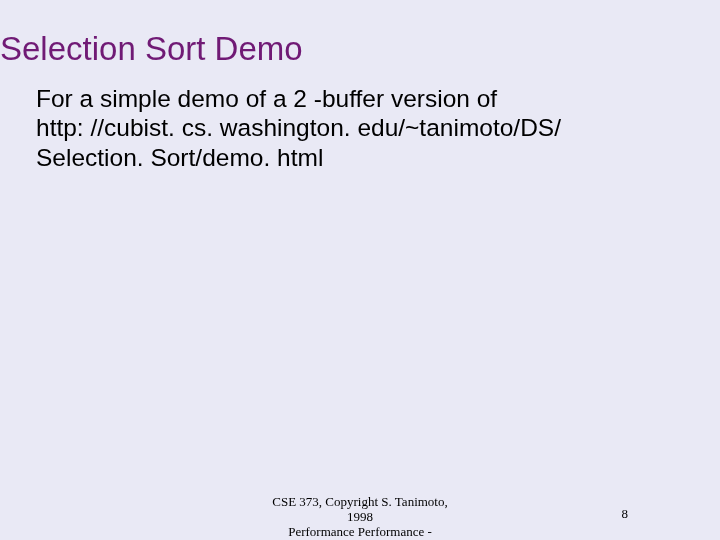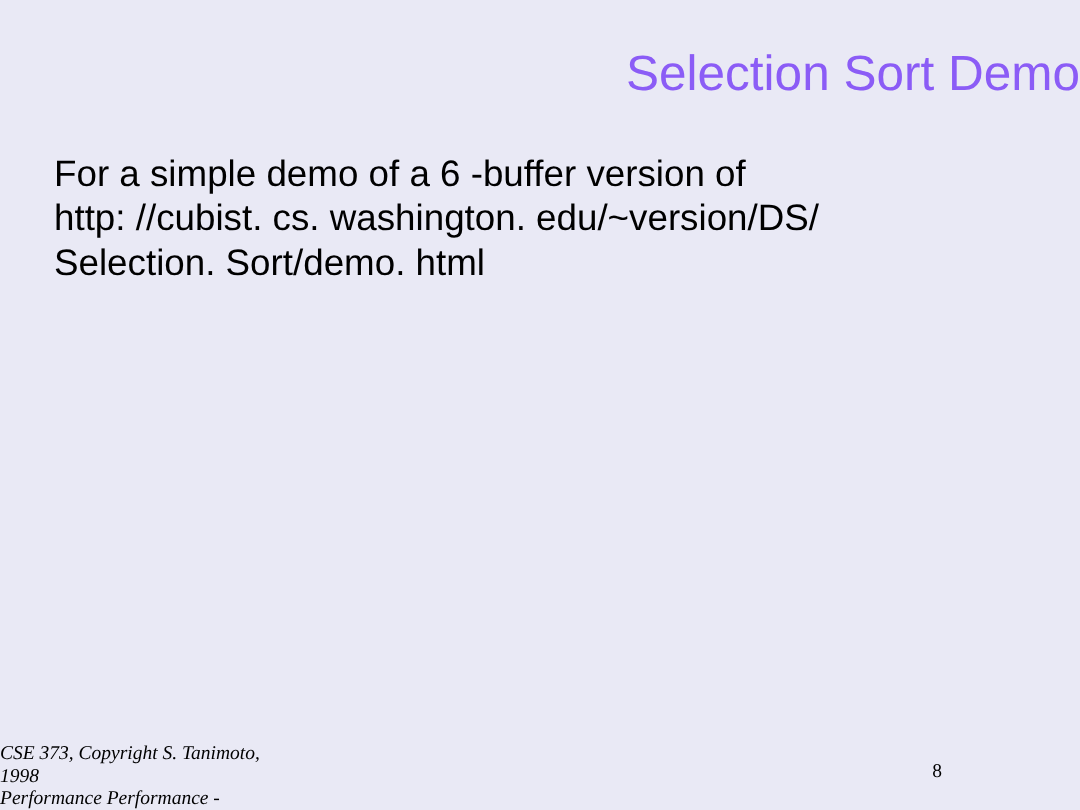--- a/index.html
+++ b/index.html
@@ -8,26 +8,26 @@
     width: 720px;
     height: 540px;
     overflow: hidden;
   }
   body {
     background: #e9e9f5;
     font-family: Arial, Helvetica, sans-serif;
     position: relative;
   }
   .title {
-    text-align: right;
+    text-align: left;
     font-size: 33px;
     font-weight: 400;
-    color: #8b5cf6;
+    color: #701a75;
     margin-top: 30px;
-    margin-bottom: 34px;
+    margin-bottom: 16px;
   }
   .body-text {
     margin-left: 36px;
     margin-right: 30px;
     font-size: 24.5px;
     font-weight: 400;
     color: #000;
     line-height: 1.2;
   }
   .body-text p {
@@ -43,38 +43,37 @@
     width: 720px;
     font-family: "Times New Roman", Times, serif;
     font-size: 13px;
     color: #000;
   }
   .footer-center {
     position: absolute;
     bottom: 0;
     left: 0;
     width: 720px;
-    text-align: left;
+    text-align: center;
     line-height: 1.15;
-    font-style: italic;
   }
   .footer-right {
     position: absolute;
     bottom: 18px;
     right: 92px;
   }
 </style>
 </head>
 <body>
 
 <div class="title">Selection Sort Demo</div>
 
 <div class="body-text">
-  <p class="body-copy">For a simple demo of a 6 -buffer version of</p>
-  <p class="body-copy">http: //cubist. cs. washington. edu/~version/DS/</p>
+  <p class="body-copy">For a simple demo of a 2 -buffer version of</p>
+  <p class="body-copy">http: //cubist. cs. washington. edu/~tanimoto/DS/</p>
   <p class="body-copy">Selection. Sort/demo. html</p>
 </div>
 
 <div class="footer">
   <div class="footer-center">
     <div>CSE 373,  Copyright S. Tanimoto,</div>
     <div>1998</div>
     <div>Performance Performance -</div>
   </div>
   <div class="footer-right">8</div>

